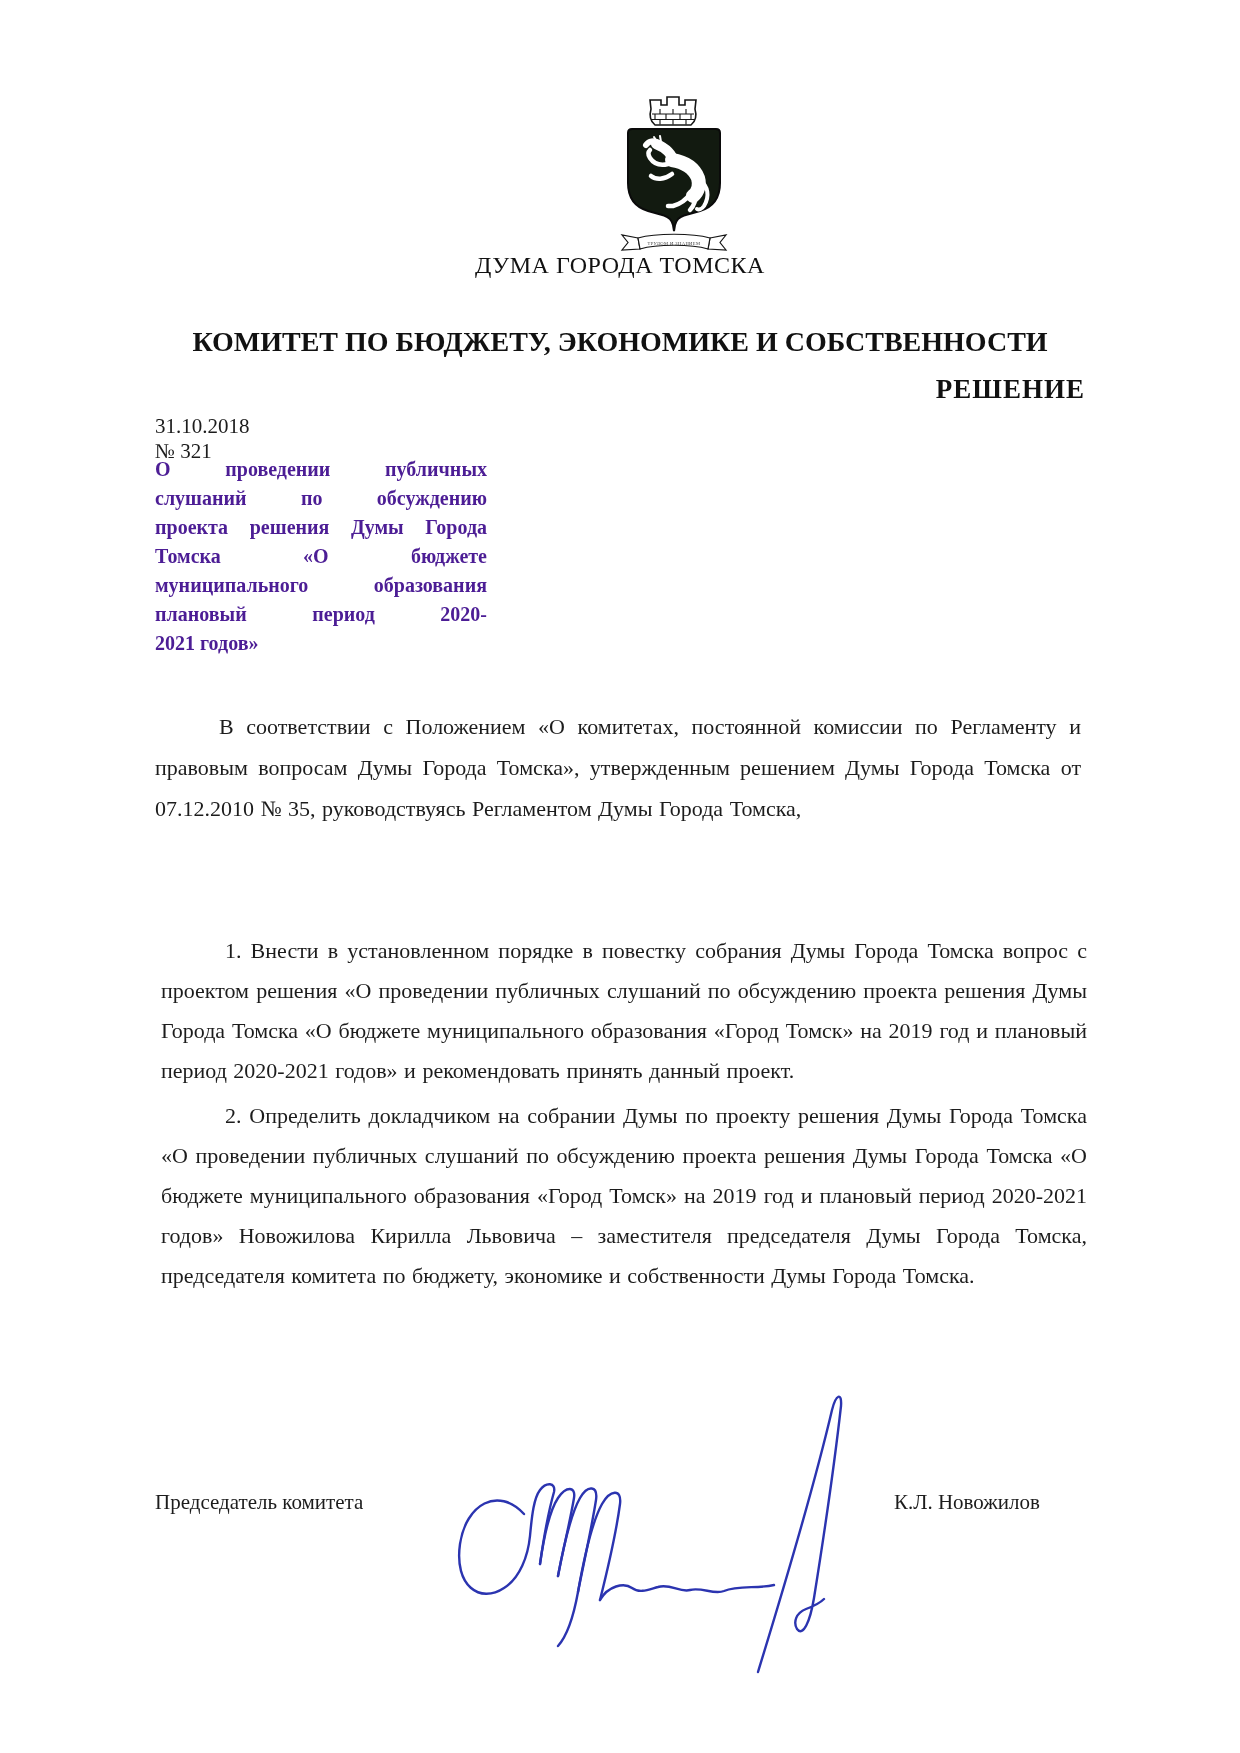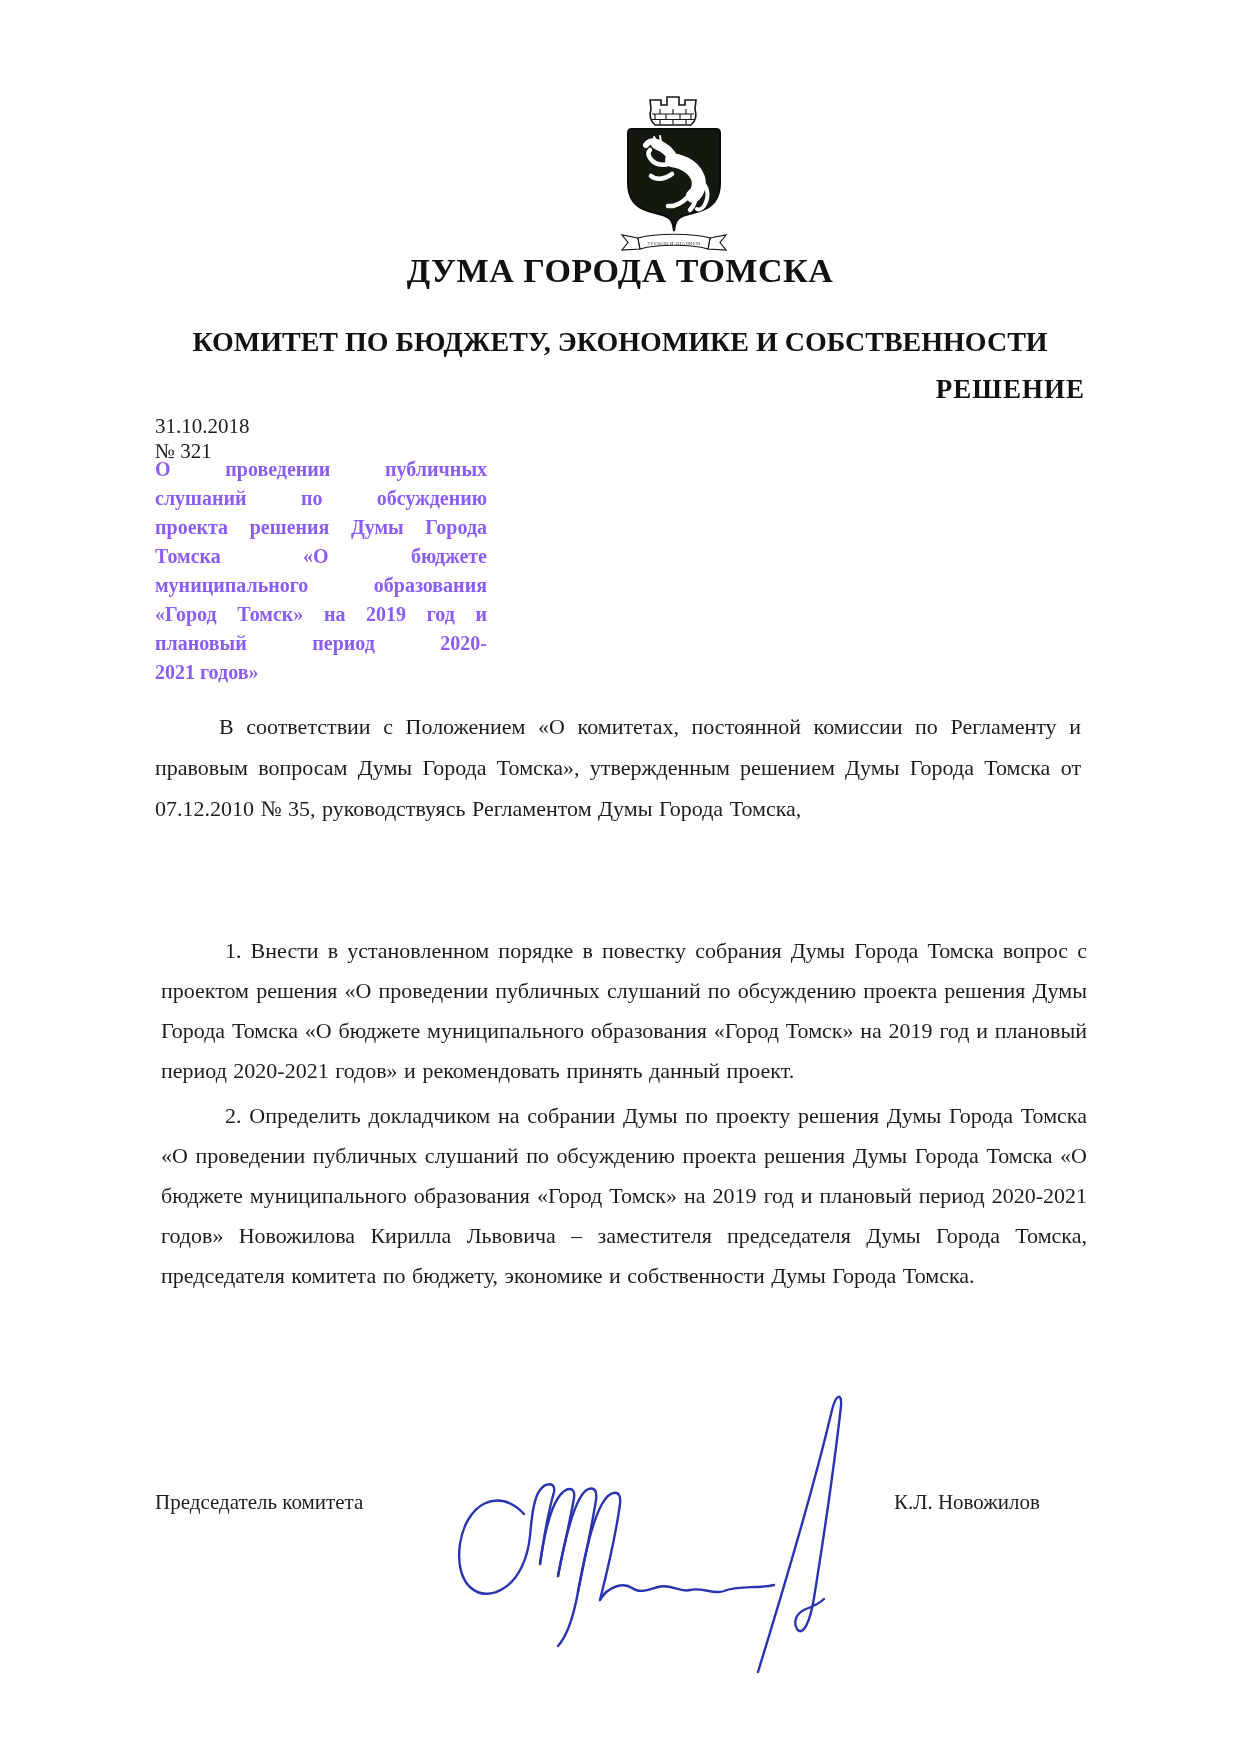--- a/index.html
+++ b/index.html
@@ -9,42 +9,42 @@
     background:#ffffff;
     font-family:"Liberation Serif","DejaVu Serif",serif;
     color:#1c1c1c;
     overflow:hidden;
   }
   .abs{position:absolute;}
   
   .coat{left:594px;top:88px;width:160px;height:170px;}
   .org-title{
     left:155px;top:252px;width:930px;
-    text-align:center;font-weight:bold;font-size:34px;color:#111;
+    text-align:center;font-weight:normal;font-size:24px;color:#111;
     letter-spacing:0.5px;
   }
   .committee-title{
     left:100px;top:326px;width:1040px;
     text-align:center;font-weight:bold;font-size:28px;color:#111;
   }
   .doc-type{
     left:155px;top:374px;width:930px;
     text-align:right;font-weight:bold;font-size:27px;color:#111;
     letter-spacing:1px;
   }
   .date-row{
     left:155px;top:414px;width:930px;
     display:flex;justify-content:space-between;
     font-size:21px;padding-right:0px;box-sizing:border-box;flex-direction:column;
   }
   .date-row .num{padding-right:25px;}
   
   .subject{
     left:155px;top:455px;width:332px;
-    font-weight:bold;font-size:20px;line-height:29px;color:#8b5cf6;
+    font-weight:bold;font-size:20px;line-height:29px;color:#4c1d95;
   }
   .subject-line{text-align:justify;text-align-last:justify;}
   .subject-line.last{text-align-last:left;}
   
   .preamble{
     left:155px;top:706px;width:926px;
     font-size:22px;line-height:41px;
     text-align:justify;text-indent:64px;word-spacing:1px;
   }
   .resolved{
@@ -117,21 +117,20 @@
     <span>31.10.2018</span>
     <span class="num">№ 321</span>
   </div>
 
   <div class="abs subject">
       <div class="subject-line">О проведении публичных</div>
       <div class="subject-line">слушаний по обсуждению</div>
       <div class="subject-line">проекта решения Думы Города</div>
       <div class="subject-line">Томска «О бюджете</div>
       <div class="subject-line">муниципального образования</div>
-      <div class="subject-line">«Город Томск» на 2019 год и</div>
       <div class="subject-line">плановый период 2020-</div>
       <div class="subject-line last">2021 годов»</div>
     </div>
 
   <div class="abs preamble">В соответствии с Положением «О комитетах, постоянной комиссии по Регламенту и правовым вопросам Думы Города Томска», утвержденным решением Думы Города Томска от 07.12.2010 № 35, руководствуясь Регламентом Думы Города Томска,</div>
 
 
   <div class="abs items">
     <p>1. Внести в установленном порядке в повестку собрания Думы Города Томска вопрос с проектом решения «О проведении публичных слушаний по обсуждению проекта решения Думы Города Томска «О бюджете муниципального образования «Город Томск» на 2019 год и плановый период 2020-2021 годов» и рекомендовать принять данный проект.</p>
     <p>2. Определить докладчиком на собрании Думы по проекту решения Думы Города Томска «О проведении публичных слушаний по обсуждению проекта решения Думы Города Томска «О бюджете муниципального образования «Город Томск» на 2019 год и плановый период 2020-2021 годов» Новожилова Кирилла Львовича – заместителя председателя Думы Города Томска, председателя комитета по бюджету, экономике и собственности Думы Города Томска.</p>

